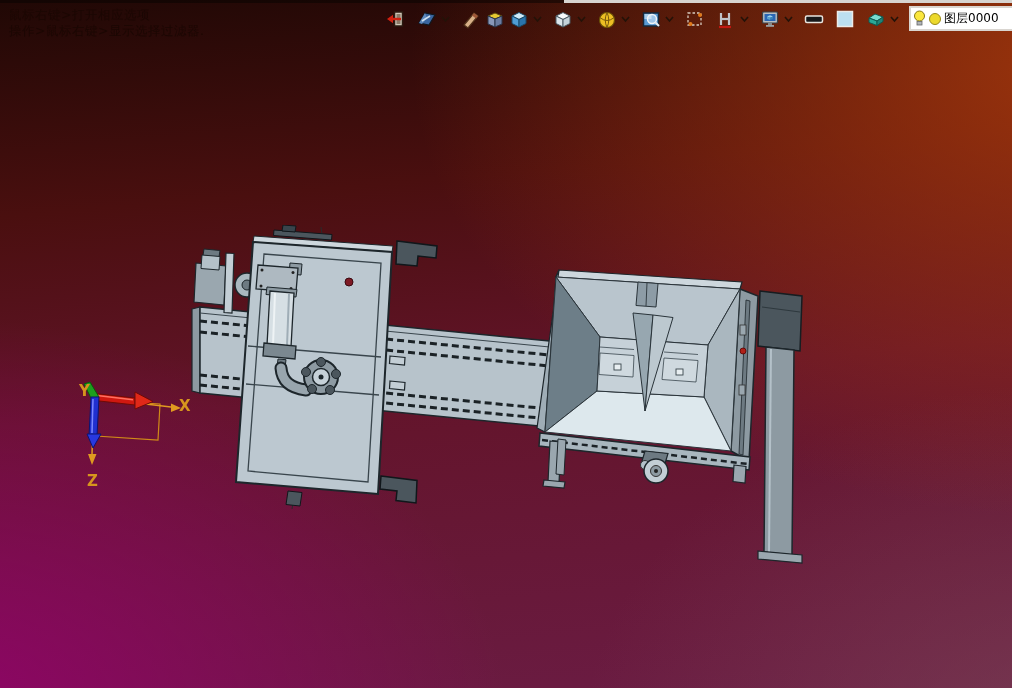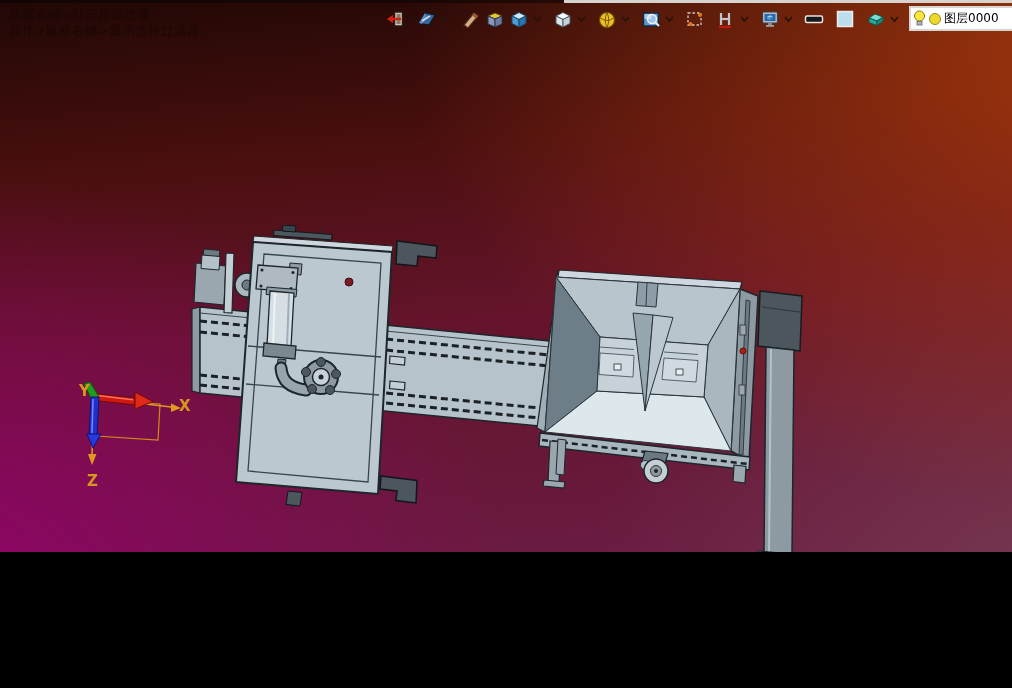--- a/index.html
+++ b/index.html
@@ -1,17 +1,17 @@
 <!DOCTYPE html>
 <html><head>
 <meta charset="utf-8">
 <style>
   html,body{margin:0;padding:0;background:#000;}
   .screen{
-    position:relative;width:1012px;height:552px;overflow:hidden;
+    position:relative;width:1012px;height:688px;overflow:hidden;
     font-family:"DejaVu Sans",sans-serif;
     background:
       radial-gradient(1100px 750px at 108% 8%,  rgba(175,60,12,0.85), rgba(175,60,12,0) 62%),
       radial-gradient(900px 650px at -5% 105%,  rgba(150,0,110,0.85), rgba(150,0,110,0) 62%),
       radial-gradient(800px 600px at 105% 108%, rgba(125,75,88,0.60), rgba(125,75,88,0) 60%),
       linear-gradient(175deg, #200805 0%, #4a0f0f 28%, #63142a 55%, #6b1c44 100%);
   }
   .top-strip-left{position:absolute;left:0;top:0;width:564px;height:3px;background:rgba(10,3,2,0.55);}
   .top-strip-right{position:absolute;left:564px;top:0;right:0;height:3px;background:#d7d4d0;}
   .hint{position:absolute;left:9px;top:7px;color:#1b0703;font-size:12.5px;line-height:16px;letter-spacing:0.5px;}

